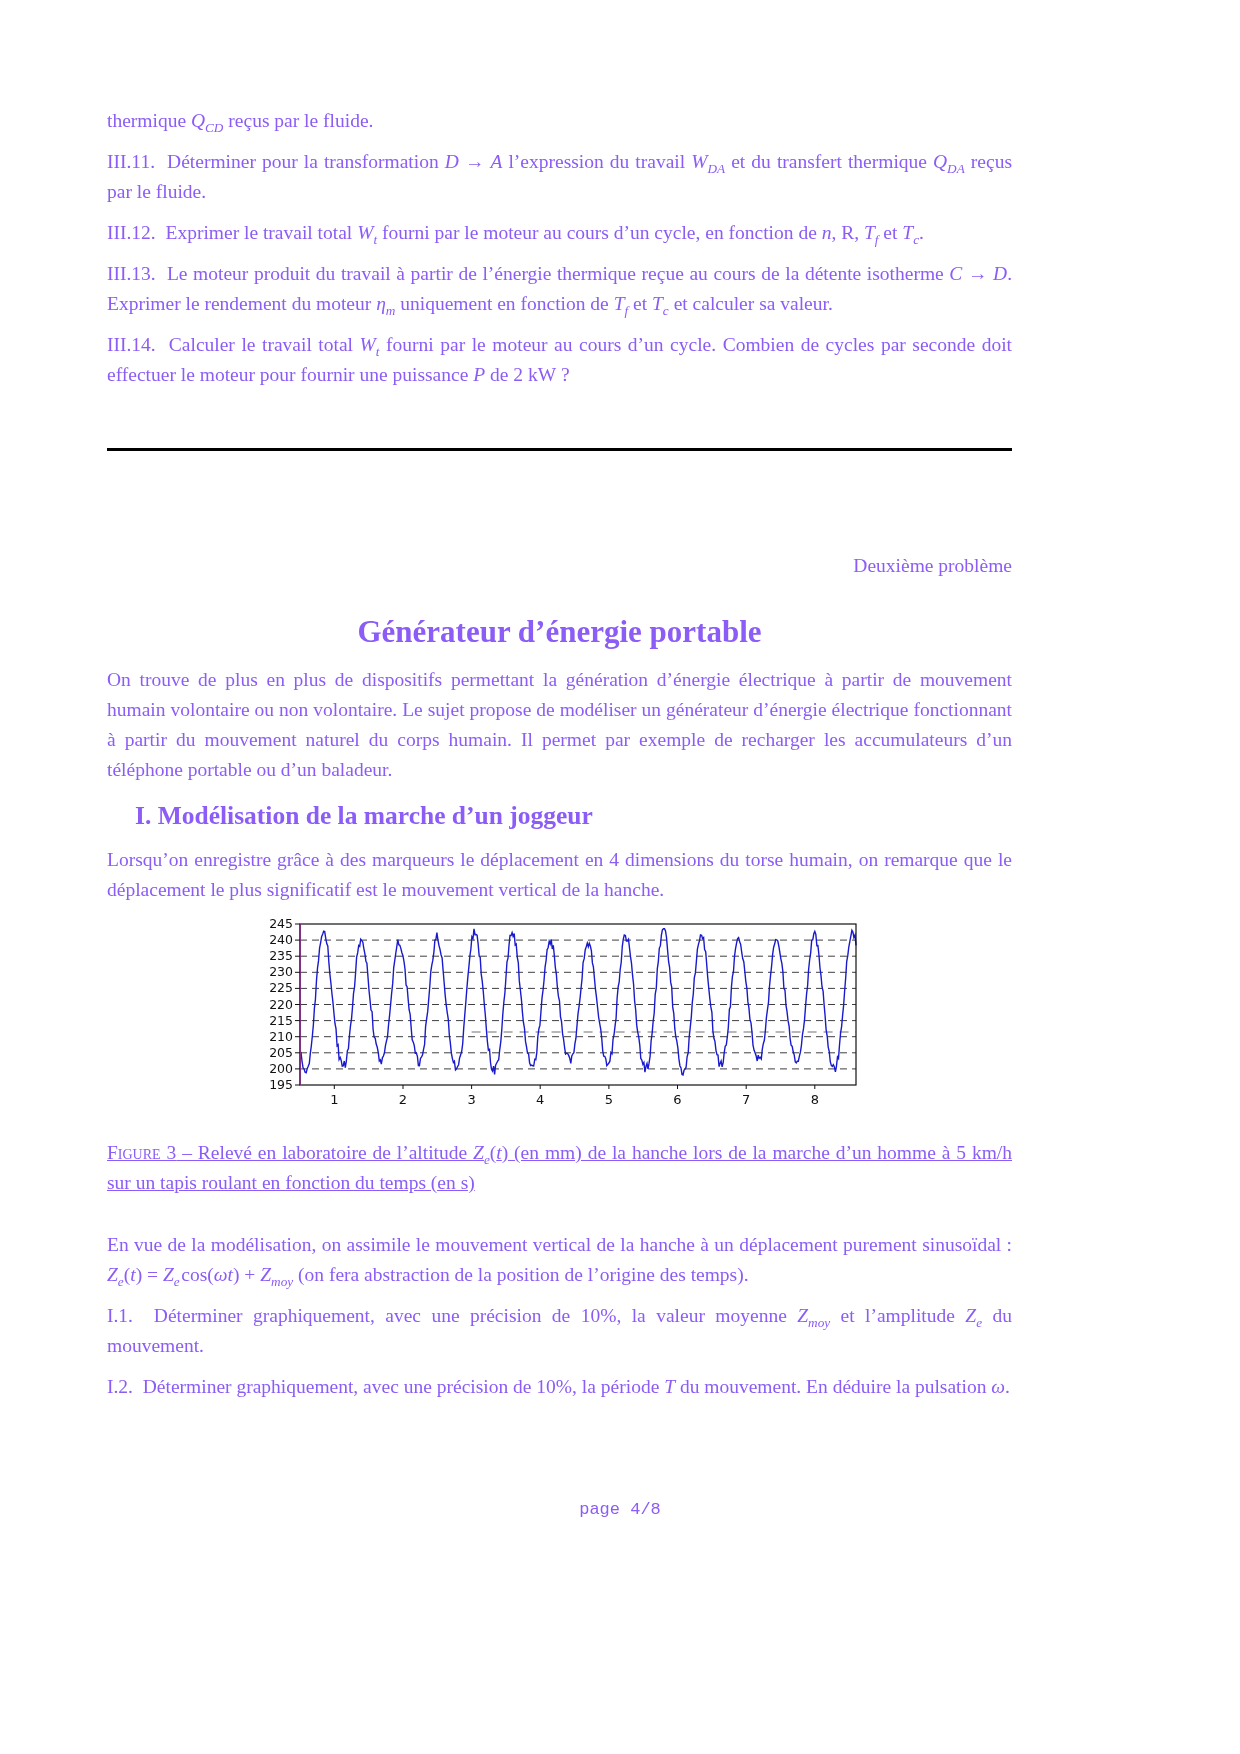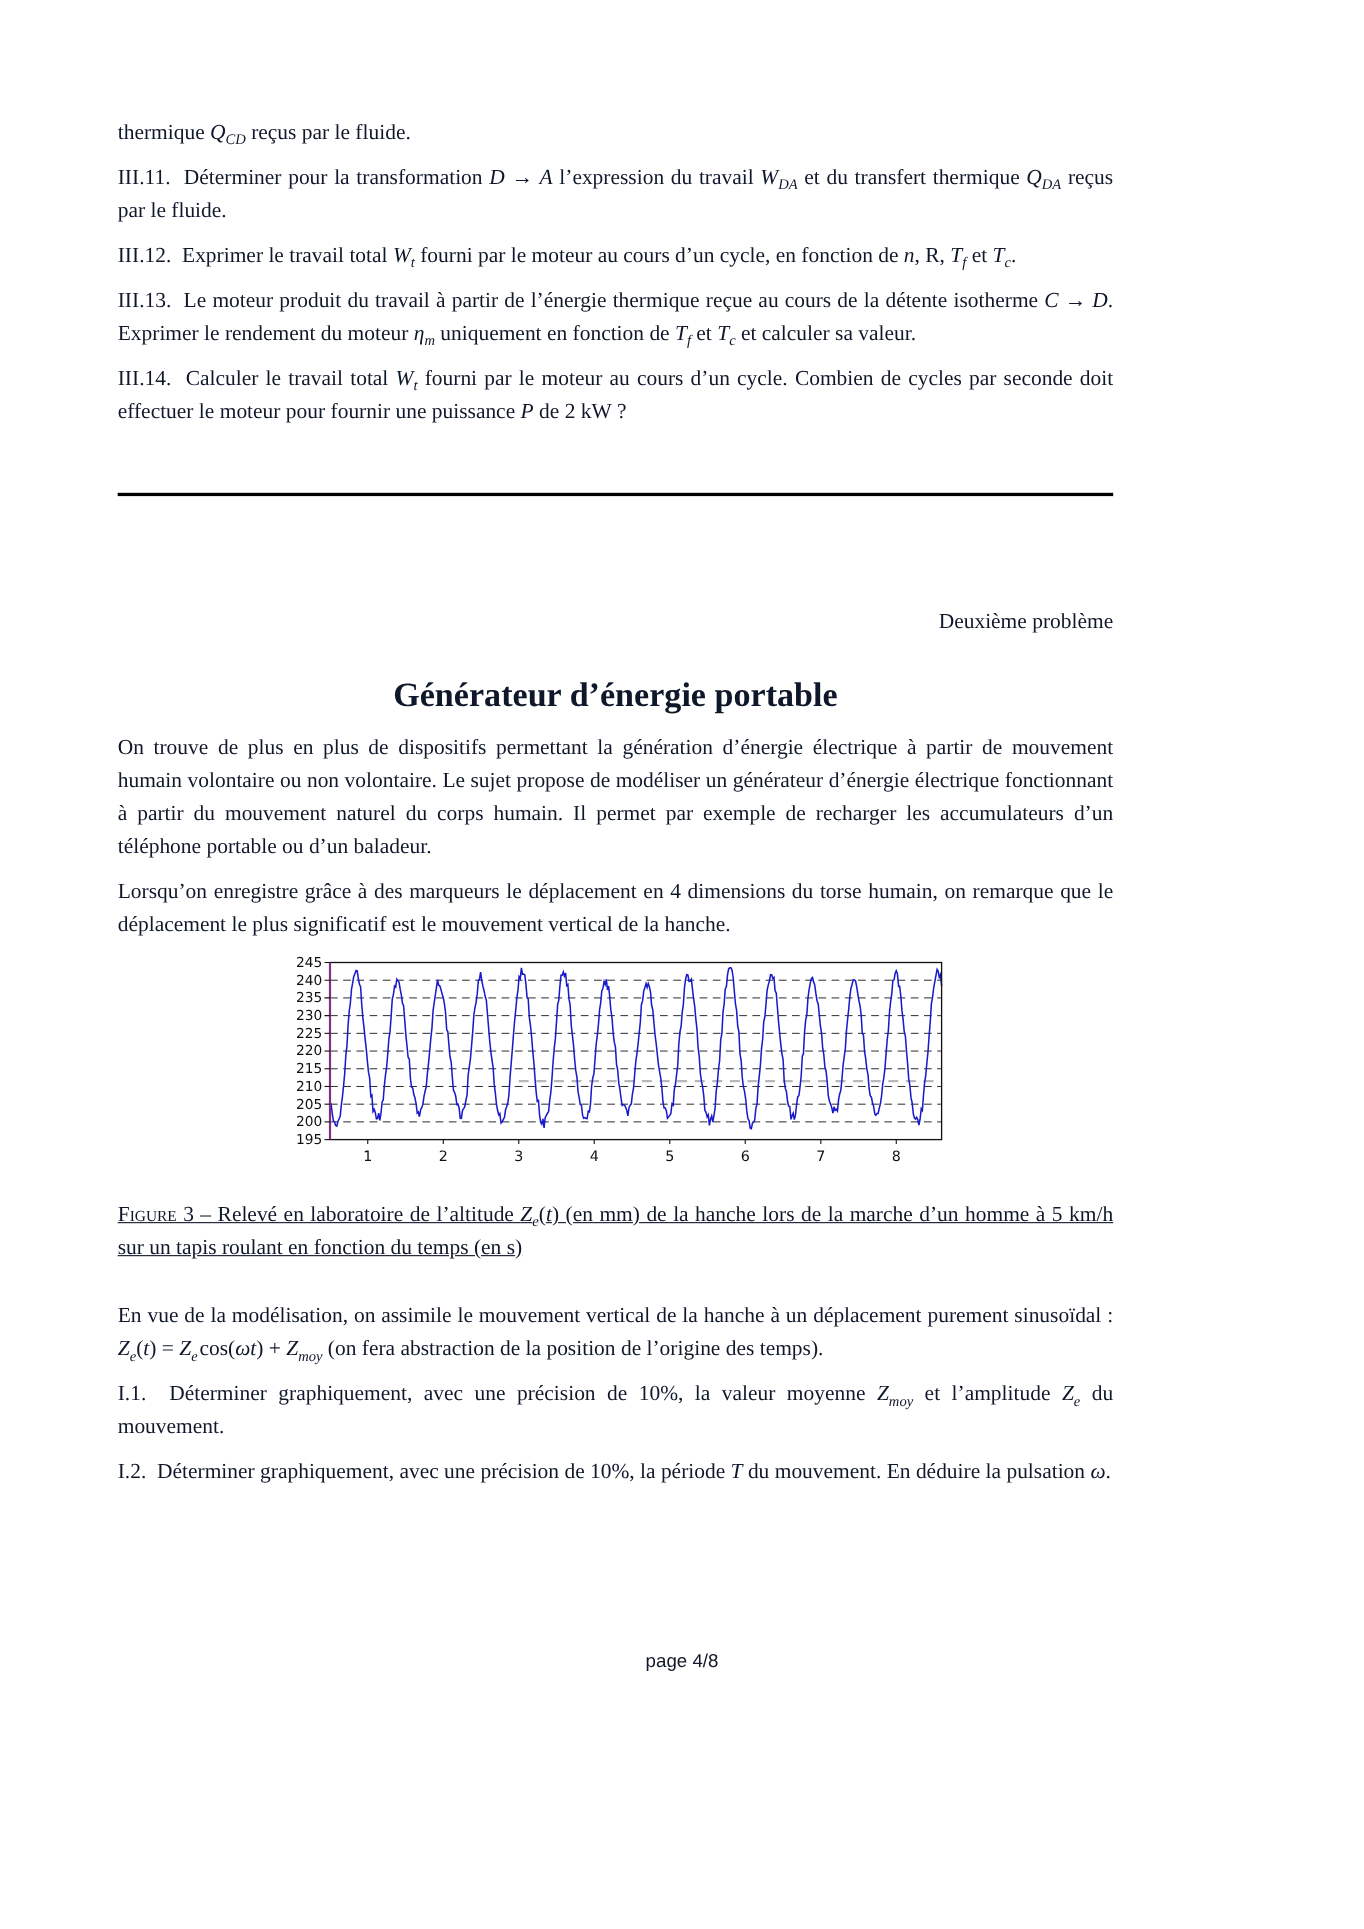--- a/index.html
+++ b/index.html
@@ -1,51 +1,52 @@
 <!DOCTYPE html>
 <html><head>
 <meta charset="utf-8">
 <style>
   html,body{margin:0;padding:0;background:#ffffff;}
   .page{position:relative;width:1240px;height:1583px;background:#ffffff;overflow:hidden;
-        font-family:"Liberation Serif","DejaVu Serif",serif;color:#0f172a;}
+        font-family:"Liberation Serif","DejaVu Serif",serif;color:#8b5cf6;}
   .content{position:absolute;left:107px;top:106px;width:905px;}
   .para{font-size:19.5px;line-height:30px;text-align:justify;margin:0 0 11px 0;}
   .para sub, .caption sub{font-size:68%;line-height:0;}
   .rule{border:none;border-top:3px solid #000;margin:58px 0 0 0;}
   .kicker{margin-top:100px;text-align:right;font-size:19.5px;line-height:30px;}
   .title{margin:30px 0 0 0;text-align:center;font-weight:700;font-size:31px;line-height:42px;}
   .intro{margin-top:12px;}
   .heading{margin:14px 0 12px 28px;font-size:25.5px;line-height:34px;font-weight:700;}
   .figure{margin:4px 0 32px 0;width:100%;}
   .chart-wrap{width:600px;margin:0 auto;}
   .caption{margin-top:14px;font-size:19.5px;line-height:30px;text-align:justify;text-decoration:underline;}
   .sc{font-variant:small-caps;}
   .footer{position:absolute;top:1500px;left:0;width:100%;text-align:center;
-          font-size:17px;font-family:Liberation Sans, sans-serif;}
+          font-size:17px;font-family:Liberation Mono, monospace;}
 </style>
 </head>
 <body>
 
 <div class="page">
   <main class="content">
 
     <p class="para">thermique <i>Q<sub>CD</sub></i> reçus par le fluide.</p>
     <p class="para">III.11.&nbsp;&nbsp;Déterminer pour la transformation <i>D</i> → <i>A</i> l’expression du travail <i>W<sub>DA</sub></i> et du transfert thermique <i>Q<sub>DA</sub></i> reçus par le fluide.</p>
     <p class="para">III.12.&nbsp;&nbsp;Exprimer le travail total <i>W<sub>t</sub></i> fourni par le moteur au cours d’un cycle, en fonction de <i>n</i>, R, <i>T<sub>f</sub></i> et <i>T<sub>c</sub></i>.</p>
     <p class="para">III.13.&nbsp;&nbsp;Le moteur produit du travail à partir de l’énergie thermique reçue au cours de la détente isotherme <i>C</i> → <i>D</i>. Exprimer le rendement du moteur <i>η<sub>m</sub></i> uniquement en fonction de <i>T<sub>f</sub></i> et <i>T<sub>c</sub></i> et calculer sa valeur.</p>
     <p class="para">III.14.&nbsp;&nbsp;Calculer le travail total <i>W<sub>t</sub></i> fourni par le moteur au cours d’un cycle. Combien de cycles par seconde doit effectuer le moteur pour fournir une puissance <i>P</i> de 2&nbsp;kW&nbsp;?</p>
 
     <hr class="rule">
 
     <div class="kicker">Deuxième problème</div>
     <h1 class="title">Générateur d’énergie portable</h1>
 
     <p class="para intro">On trouve de plus en plus de dispositifs permettant la génération d’énergie électrique à partir de mouvement humain volontaire ou non volontaire. Le sujet propose de modéliser un générateur d’énergie électrique fonctionnant à partir du mouvement naturel du corps humain. Il permet par exemple de recharger les accumulateurs d’un téléphone portable ou d’un baladeur.</p>
 
+    <h2 class="heading">I. Modélisation de la marche d’un joggeur</h2>
 
     <p class="para">Lorsqu’on enregistre grâce à des marqueurs le déplacement en 4 dimensions du torse humain, on remarque que le déplacement le plus significatif est le mouvement vertical de la hanche.</p>
 
     <figure class="figure">
       <div class="chart-wrap"><svg viewBox="0 0 600 204" width="600" height="204" xmlns="http://www.w3.org/2000/svg">
             <g>
               <line x1="40" x2="596" y1="152.9" y2="152.9" stroke="#2a2a2a" stroke-width="0.9" stroke-dasharray="7 5"></line>
               <line x1="40" x2="596" y1="136.8" y2="136.8" stroke="#2a2a2a" stroke-width="0.9" stroke-dasharray="7 5"></line>
               <line x1="40" x2="596" y1="120.7" y2="120.7" stroke="#2a2a2a" stroke-width="0.9" stroke-dasharray="7 5"></line>
               <line x1="40" x2="596" y1="104.6" y2="104.6" stroke="#2a2a2a" stroke-width="0.9" stroke-dasharray="7 5"></line>

